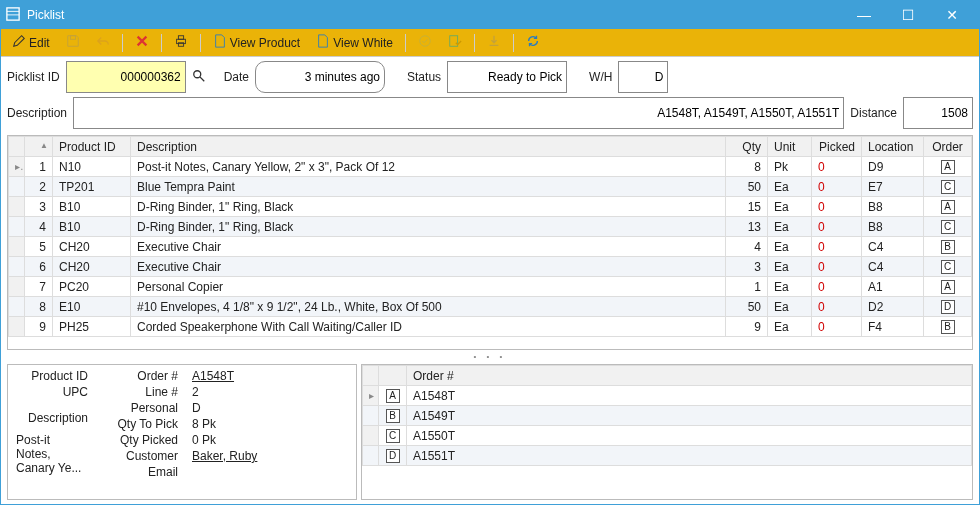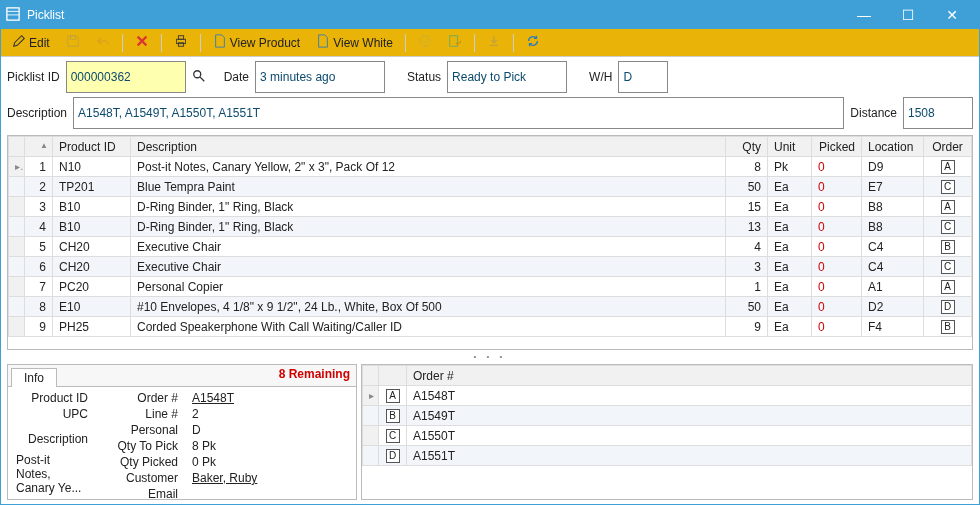--- a/index.html
+++ b/index.html
@@ -10,21 +10,21 @@
   .titlebar .icon { width:16px; height:16px; display:inline-block; margin-right:5px; }
   .titlebar .title { flex:1; font-size:12px; }
   .winbtns { display:flex; }
   .winbtn { width:44px; height:28px; display:flex; align-items:center; justify-content:center; color:#fff; font-size:14px; }
   .toolbar { height:28px; display:flex; align-items:center; border-bottom:1px solid #ccc; padding:0 4px; gap:2px; background:#eab308; }
   .tbtn { padding:2px 6px; display:flex; align-items:center; gap:3px; border:1px solid transparent; border-radius:2px; }
   .tsep { width:1px; height:18px; background:#ccc; margin:0 3px; }
   .disabled { opacity:0.4; }
   .row-filter { display:flex; align-items:center; padding:4px 6px; gap:6px; }
   .lbl { white-space:nowrap; }
-  .inp { border:1px solid #888; background:#fff; height:20px; padding:15px 4px; font:inherit; color:#0c4a6e; }
+  .inp { border:1px solid #888; background:#fff; height:20px; padding:15px 4px; font:inherit; color:#000000;text-align:right; }
   .inp.highlight { background:#ffffb0; }
   .grid-wrap { border:1px solid #bbb; margin:2px 6px; flex:1; display:flex; flex-direction:column; min-height:0; }
   table.grid { border-collapse:collapse; width:100%; table-layout:fixed; }
   table.grid th, table.grid td { border:1px solid #ddd; padding:2px 6px; height:20px; white-space:nowrap; overflow:hidden; text-overflow:ellipsis; text-align:left; font-weight:normal; }
   table.grid th { background:#f1f1f1; position:relative; }
   table.grid tr.alt td { background:#f2f5f9; }
   table.grid td.num { text-align:right; }
   .rowhead { width:14px; background:#f1f1f1; border:1px solid #ddd; text-align:center; color:#888; font-size:10px; }
   .picked-red { color:#d00000; font-weight:bold; text-align:right; }
   .orderbox { display:inline-block; border:1px solid #555; width:14px; height:14px; line-height:12px; text-align:center; font-size:10px; background:#fff; }
@@ -145,21 +145,21 @@
 
   <div class="row-filter">
     <span class="lbl">Picklist ID</span>
     <input class="inp highlight" style="width: 120px;" value="000000362">
     <span><svg class="ico" viewBox="0 0 16 16">
           <circle cx="6" cy="6" r="4" fill="none" stroke="#333" stroke-width="1.5"></circle>
           <line x1="9" y1="9" x2="14" y2="14" stroke="#333" stroke-width="1.5"></line>
         </svg></span>
     <span style="width:6px"></span>
     <span class="lbl">Date</span>
-    <input class="inp" style="width: 130px;" value="3 minutes ago">
+    <input class="inp" style="width: 130px; border-radius: 10px;" value="3 minutes ago">
     <span style="width:10px"></span>
     <span class="lbl">Status</span>
     <input class="inp" style="width: 120px;" value="Ready to Pick">
     <span style="width:10px"></span>
     <span class="lbl">W/H</span>
     <input class="inp" style="width: 50px;" value="D">
   </div>
 
   <div class="row-filter" style="padding-top:0;">
     <span class="lbl">Description</span>
@@ -297,24 +297,20 @@
             <td style="text-align:center;"><span class="orderbox">B</span></td>
           </tr>
         </tbody>
     </table>
   </div>
 
   <div class="splitter-row">• • •</div>
 
   <div class="bottom">
     <div class="info-pane">
-      <div class="tabrow">
-        <div class="tab">Info</div>
-        <div class="remaining">8 Remaining</div>
-      </div>
       <div class="info-body">
         <div class="info-col labels">
           <span class="label">Product ID</span>
           <span class="label">UPC</span>
           <span style="height:8px"></span>
           <span class="label">Description</span>
           <span style="height:4px"></span>
           <span style="text-align:left;">Post-it Notes, Canary Ye...</span>
         </div>
         <div class="info-col sublabels">

